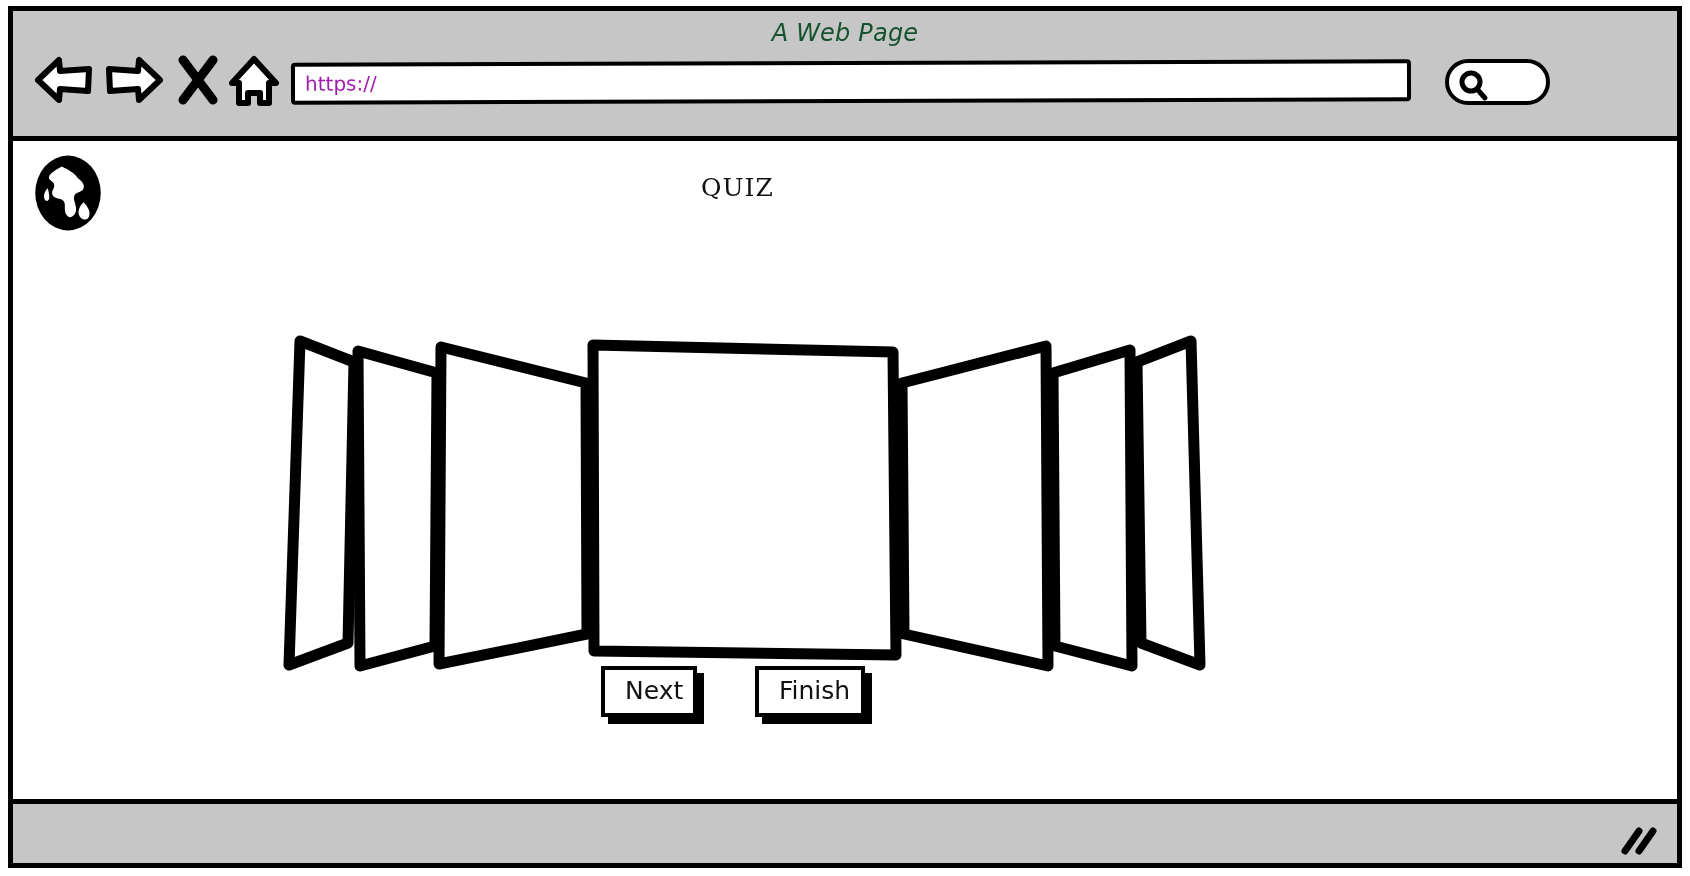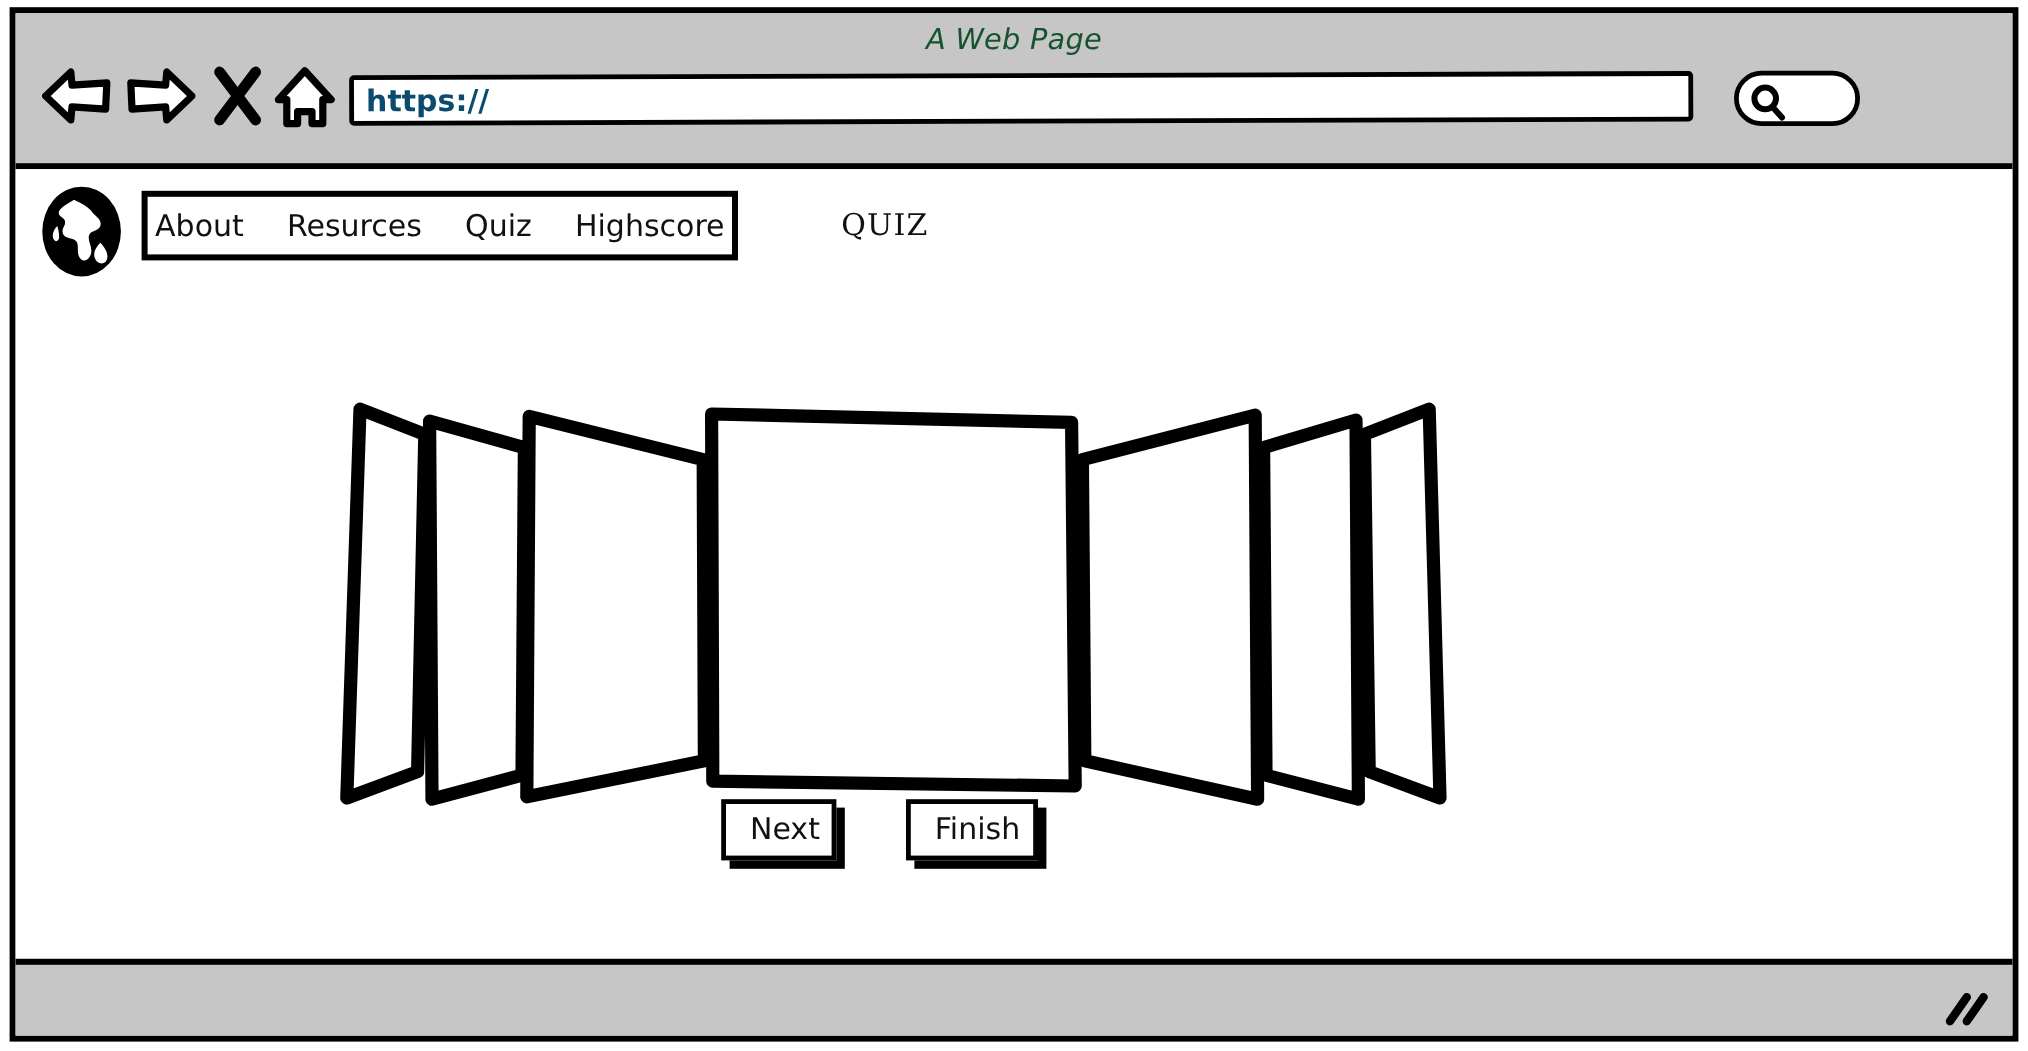--- a/index.html
+++ b/index.html
@@ -69,23 +69,22 @@
     background: #ffffff;
     border: 4px solid #000000;
     border-radius: 4px;
     box-sizing: border-box;
     display: flex;
     align-items: center;
     padding-left: 10px;
     transform: rotate(-0.18deg);
   }
   #url-text {
-    font-size: 25px;
-    color: #0c4a6e;
-    font-weight: bold;
+    font-size: 20px;
+    color: #a21caf;
   }
 
   
   #search-button {
     position: absolute;
     left: 1432px;
     top: 48px;
     width: 105px;
     height: 46px;
     border: 4px solid #000000;
@@ -262,26 +261,20 @@
       <ellipse cx="50" cy="50" rx="42" ry="48" fill="#000000"></ellipse>
       <path d="M42 16 C36 20 30 22 26 28 C24 34 30 34 32 38 C34 44 28 46 30 52
                C32 58 40 56 44 60 C48 64 44 72 48 78 C52 84 58 80 60 74
                C62 66 56 60 58 54 C60 48 68 50 70 44 C72 38 66 34 62 30
                C58 24 50 20 42 16 Z" fill="#ffffff"></path>
       <path d="M70 62 C66 66 62 72 64 78 C66 84 72 86 76 82
                C80 76 76 68 70 62 Z" fill="#ffffff"></path>
       <path d="M24 44 C20 48 18 54 20 58 C22 62 26 60 26 56 C26 51 25 47 24 44 Z" fill="#ffffff"></path>
     </svg>
 
-    <div id="main-nav">
-      <span class="nav-link">About</span>
-      <span class="nav-link">Resurces</span>
-      <span class="nav-link">Quiz</span>
-      <span class="nav-link">Highscore</span>
-    </div>
 
     <div id="quiz-label">QUIZ</div>
 
 
     <div id="carousel">
       <svg width="1660" height="360" viewBox="0 0 1660 360">
         <g fill="#ffffff" stroke="#000000" stroke-width="11" stroke-linejoin="round" stroke-linecap="round">
 
           <path d="M287 20 L341 41 L335 322 L276 344 Z"></path>
 

